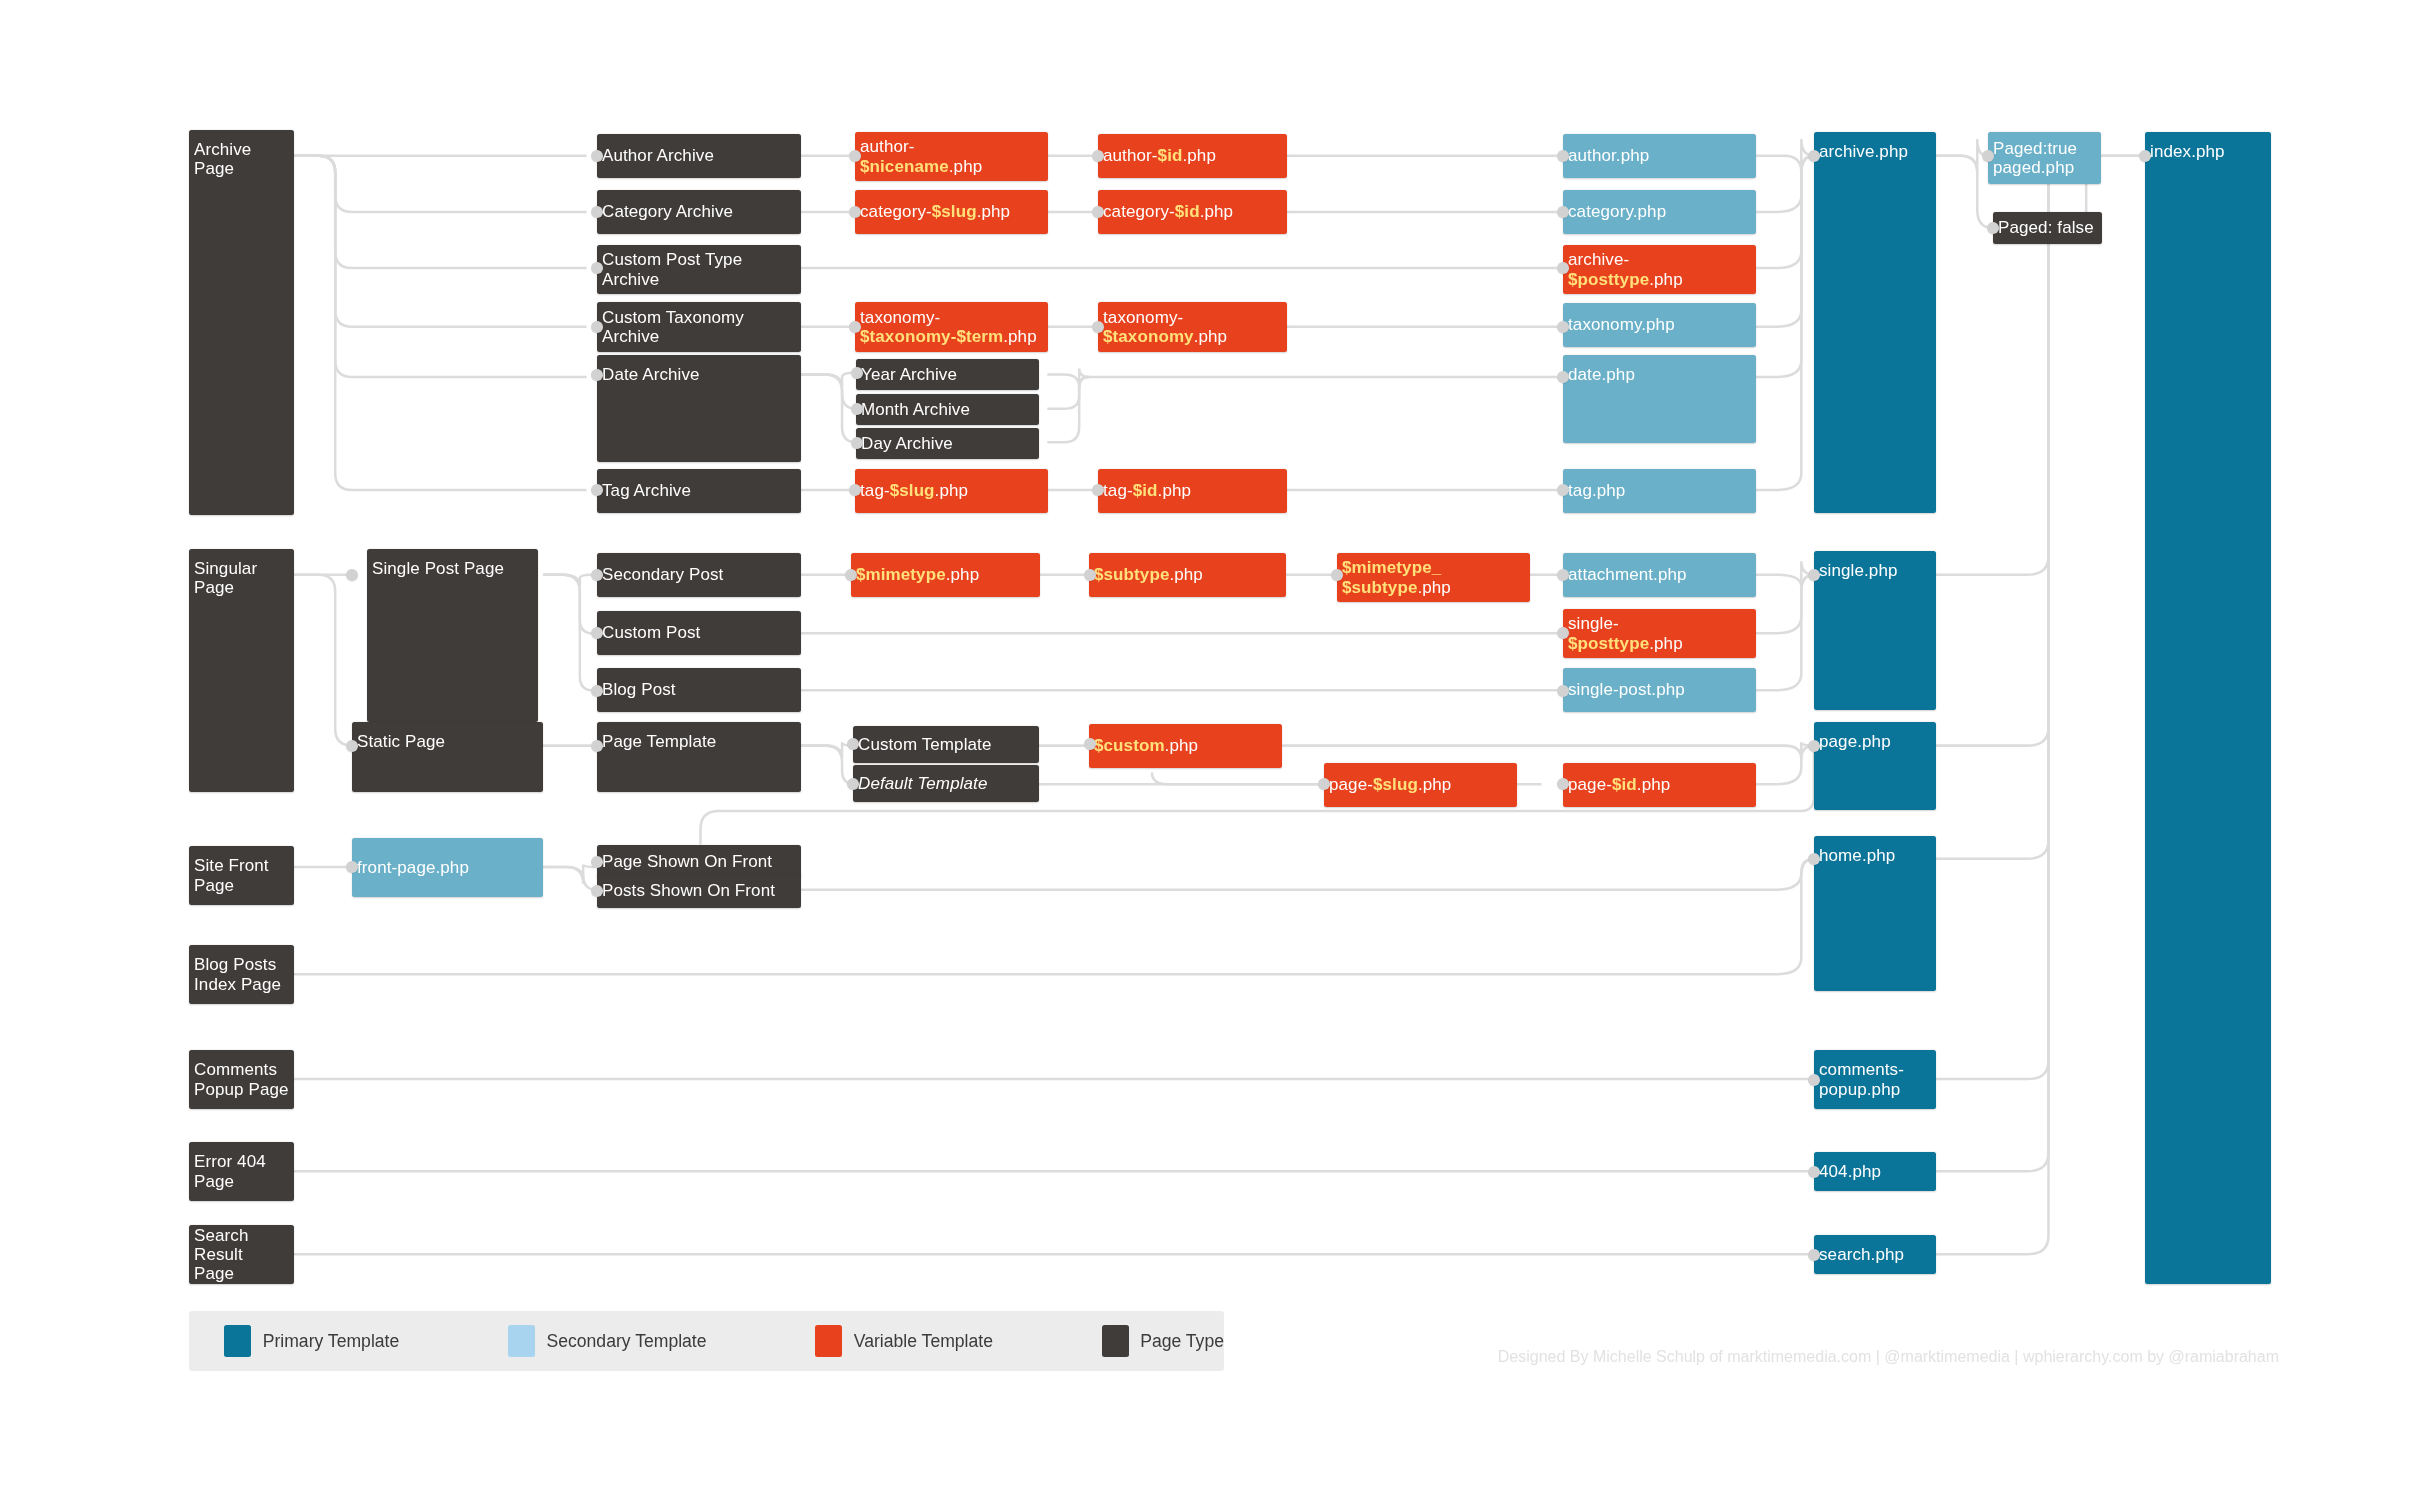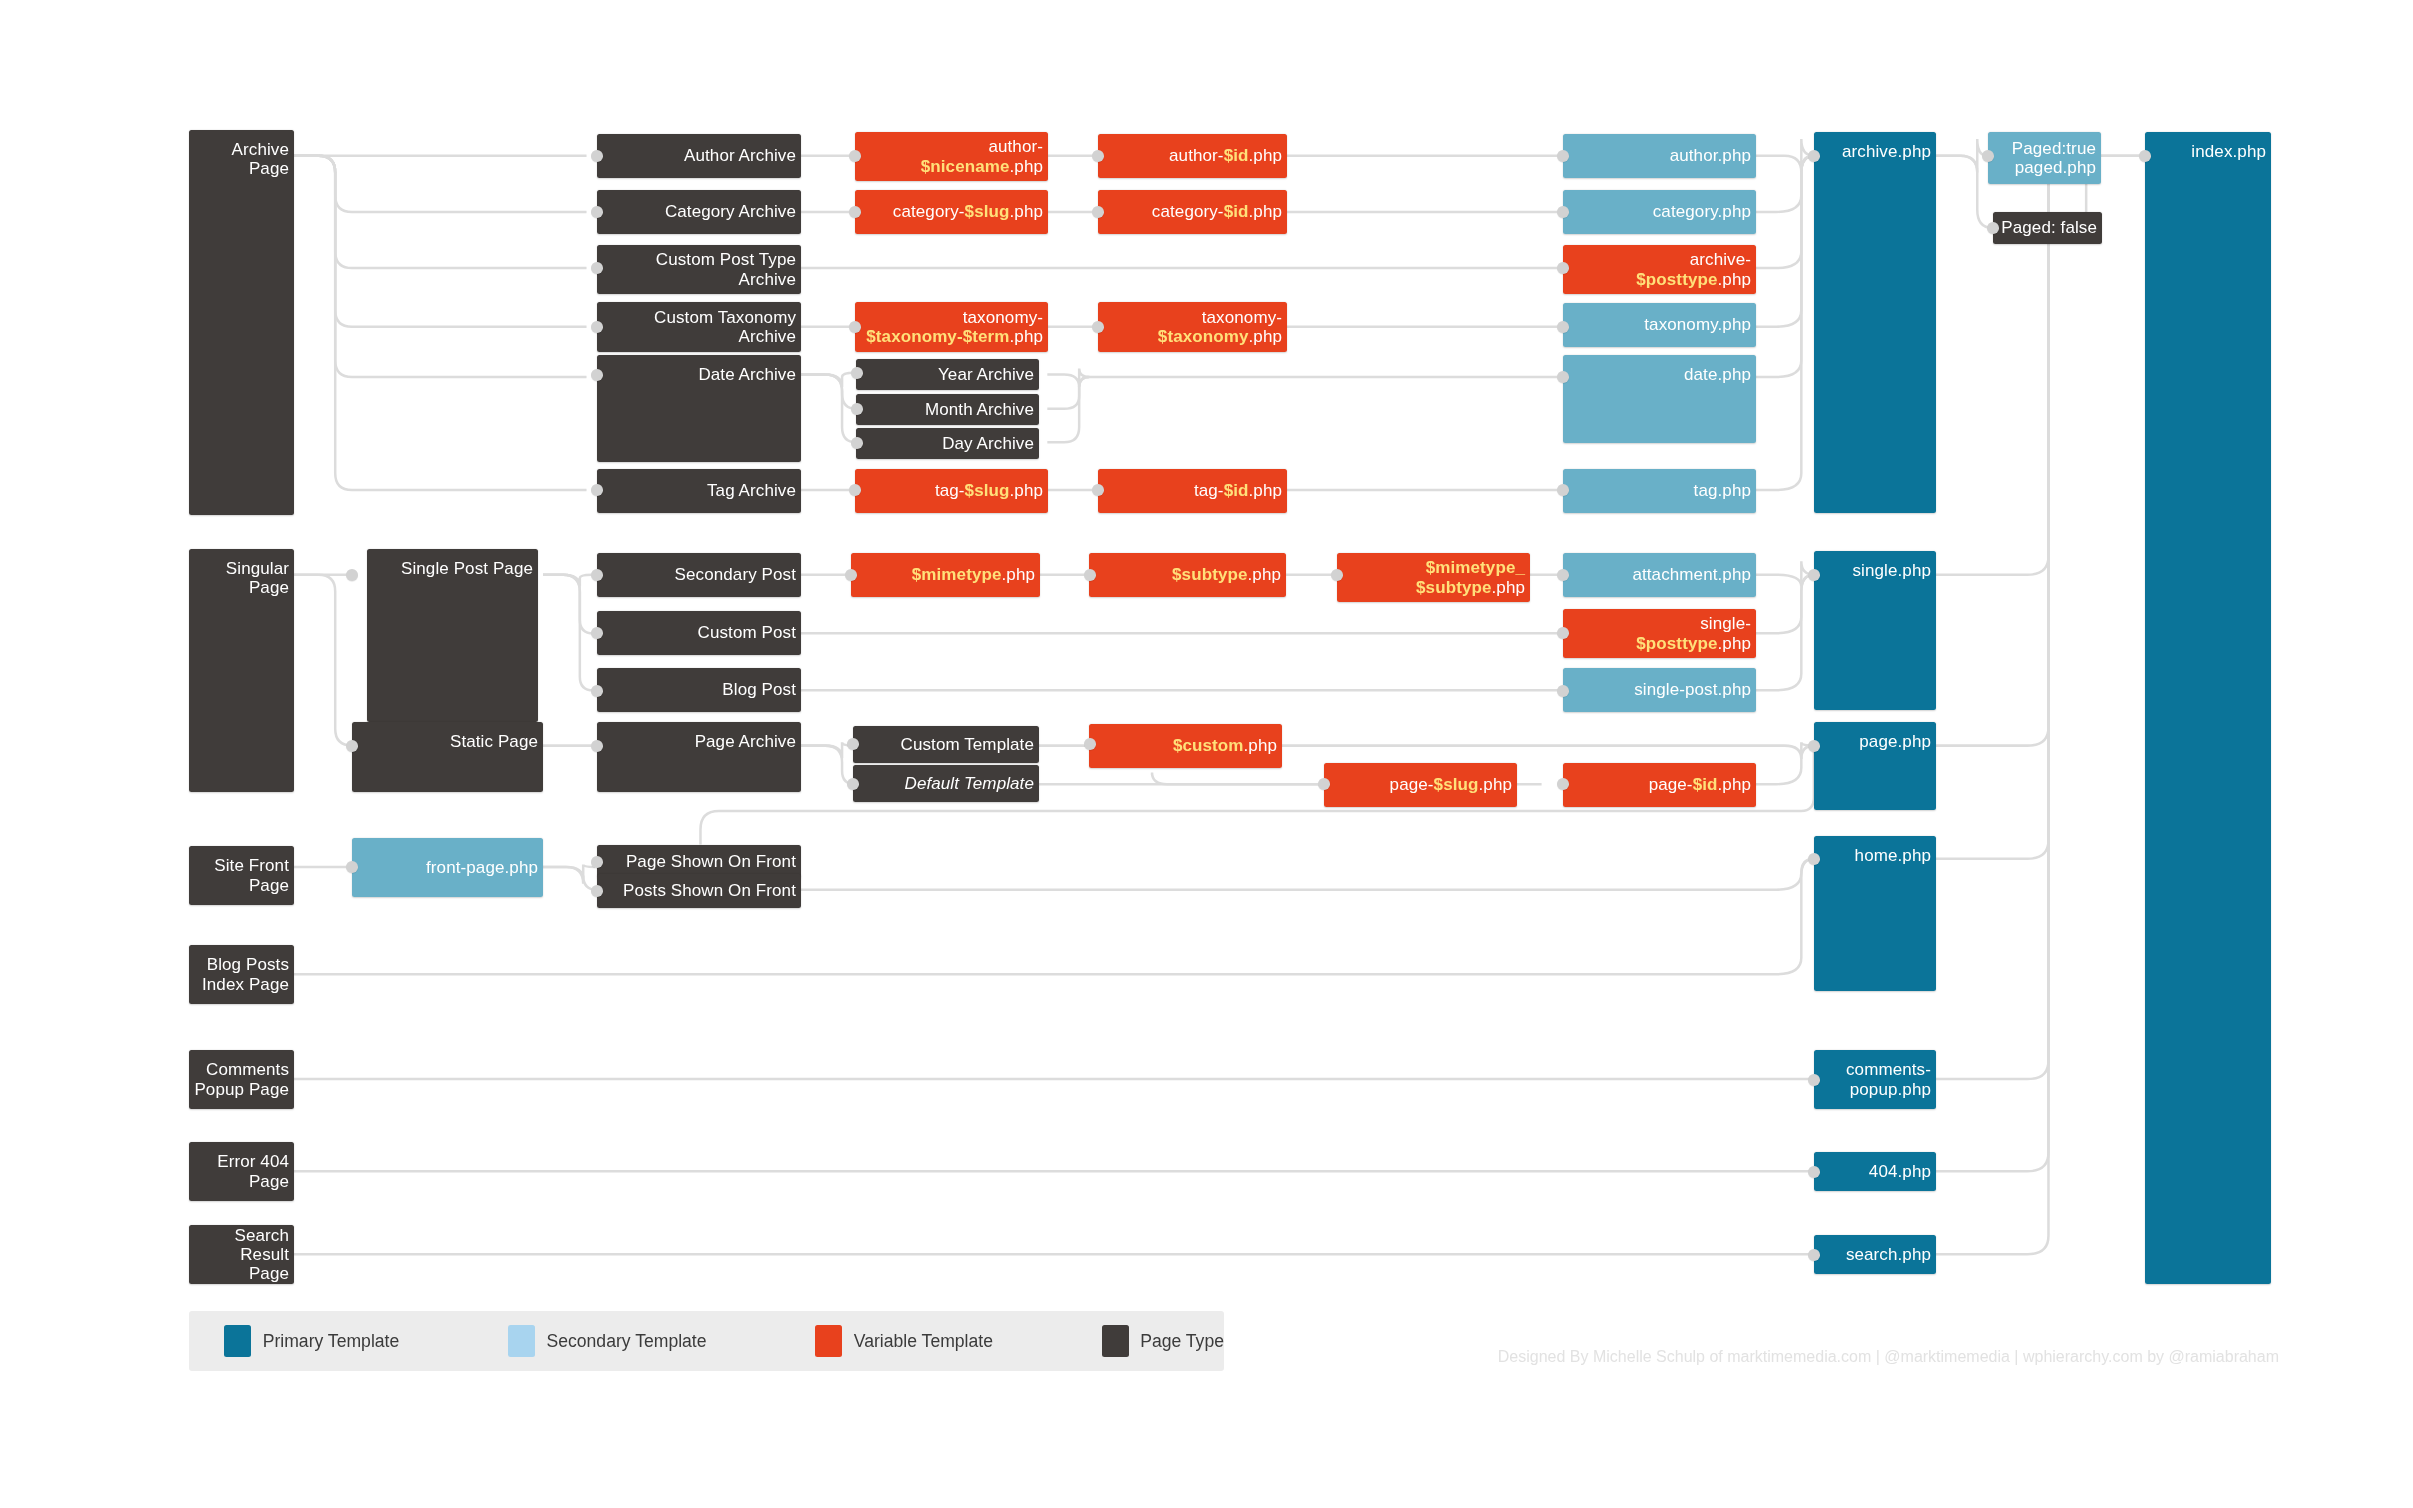--- a/index.html
+++ b/index.html
@@ -7,21 +7,21 @@
   body{
     font-family:"Liberation Sans","DejaVu Sans",sans-serif;
     width:2413px;height:1508px;overflow:hidden;position:relative;
   }
   #stage{position:absolute;left:0;top:0;width:2413px;height:1508px;}
   #wires{position:absolute;left:0;top:0;width:2413px;height:1508px;pointer-events:none;}
 
   .node{
     position:absolute;box-sizing:border-box;
     display:flex;align-items:center;justify-content:center;
-    text-align:right;line-height:1.12;
+    text-align:left;line-height:1.12;
     color:#ffffff;border-radius:2.5px;
     padding:1.7px 5px;
     box-shadow:0 0.8px 1.7px rgba(0,0,0,.18);
     font-size:17px;
     letter-spacing:0.1px;
   }
   .node .lbl{display:block;width:100%;}
   
   .pagetype{background:#403c3a;}
   .primary{background:#0b7499;}
@@ -285,21 +285,21 @@
   <div class="node pagetype" style="left:597px;top:553px;width:204px;height:44px;">
     <span class="lbl">Secondary Post</span>
   </div>
   <div class="node pagetype" style="left:597px;top:611px;width:204px;height:44px;">
     <span class="lbl">Custom Post</span>
   </div>
   <div class="node pagetype" style="left:597px;top:668px;width:204px;height:44px;">
     <span class="lbl">Blog Post</span>
   </div>
   <div class="node pagetype topalign" style="left:597px;top:722px;width:204px;height:70px;">
-    <span class="lbl">Page Archive</span>
+    <span class="lbl">Page Template</span>
   </div>
 
   <div class="node variable" style="left:851px;top:553px;width:189px;height:44px;">
     <span class="lbl"><span class="var">$mimetype</span><span class="plain">.php</span></span>
   </div>
   <div class="node variable" style="left:1089px;top:553px;width:197px;height:44px;">
     <span class="lbl"><span class="var">$subtype</span><span class="plain">.php</span></span>
   </div>
   <div class="node variable" style="left:1337px;top:553px;width:193px;height:49px;">
     <span class="lbl"><span class="var">$mimetype_<br>$subtype</span><span class="plain">.php</span></span>

